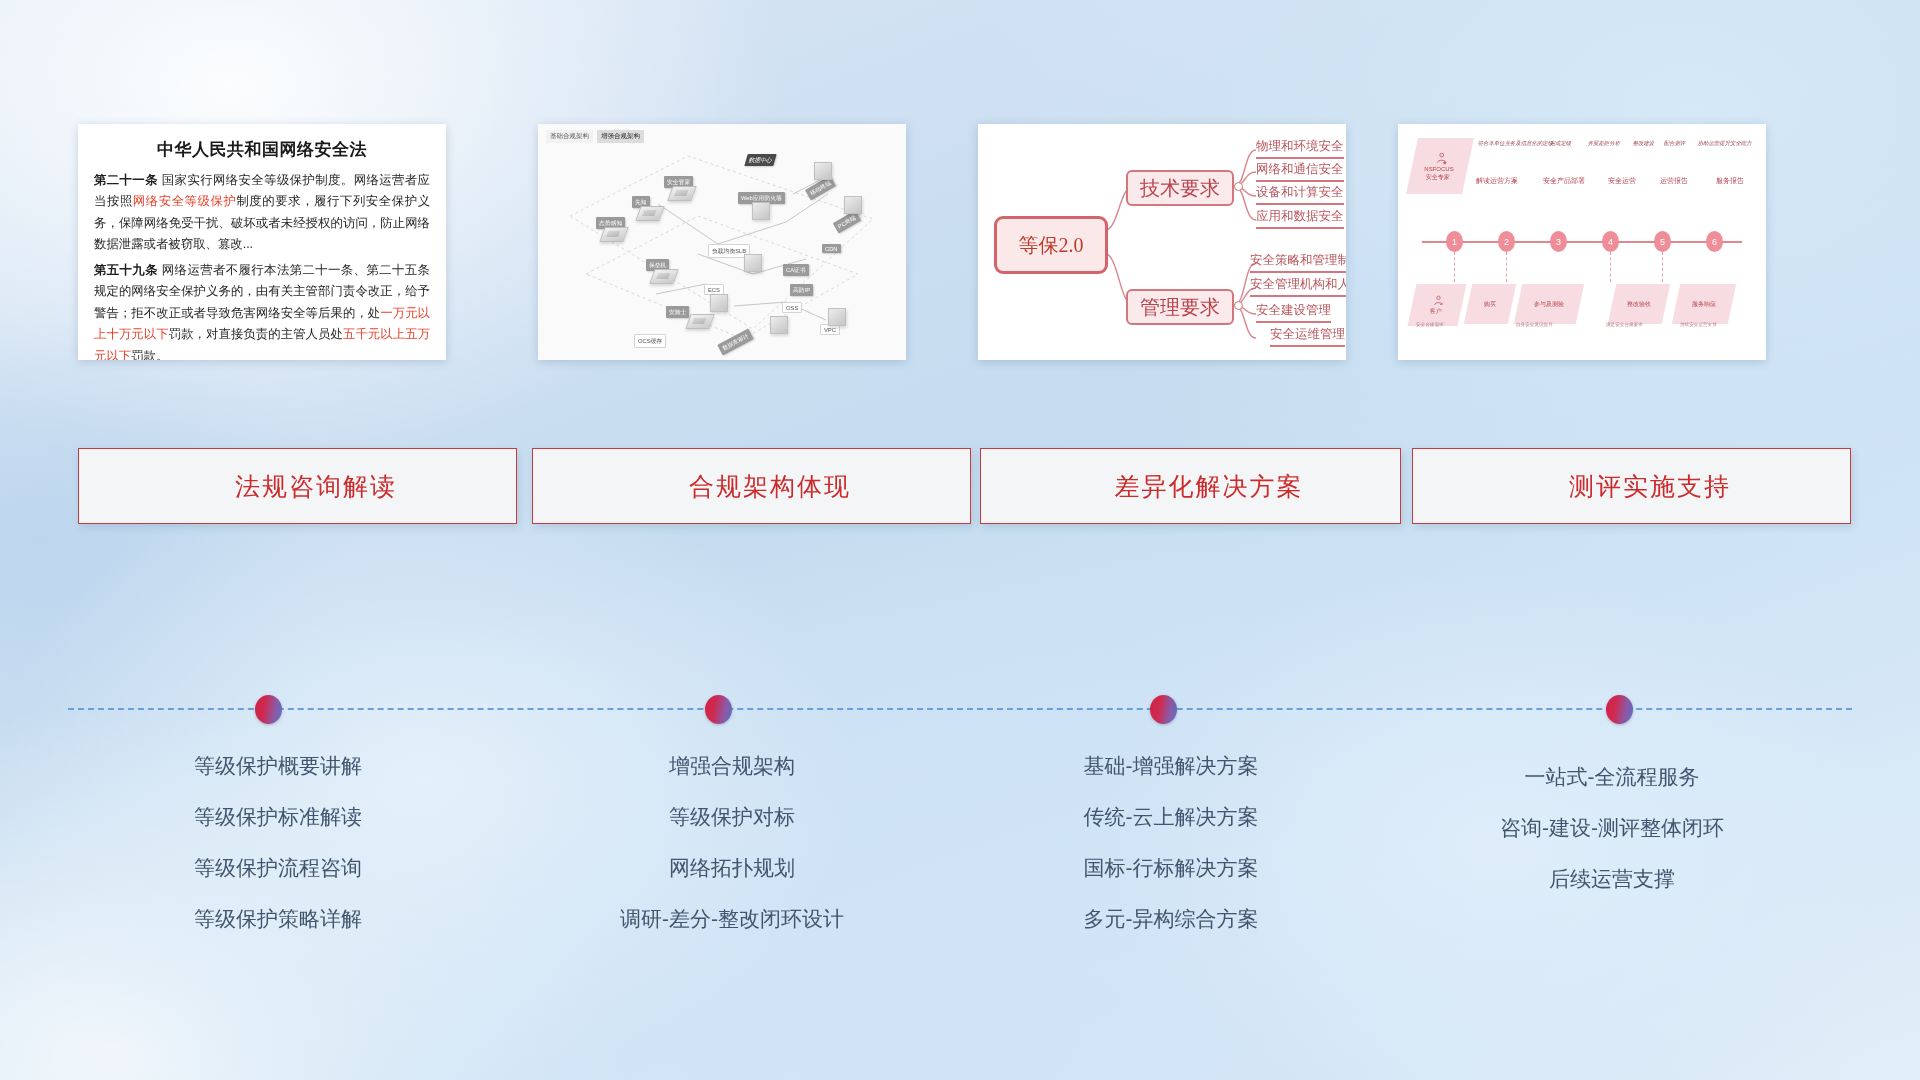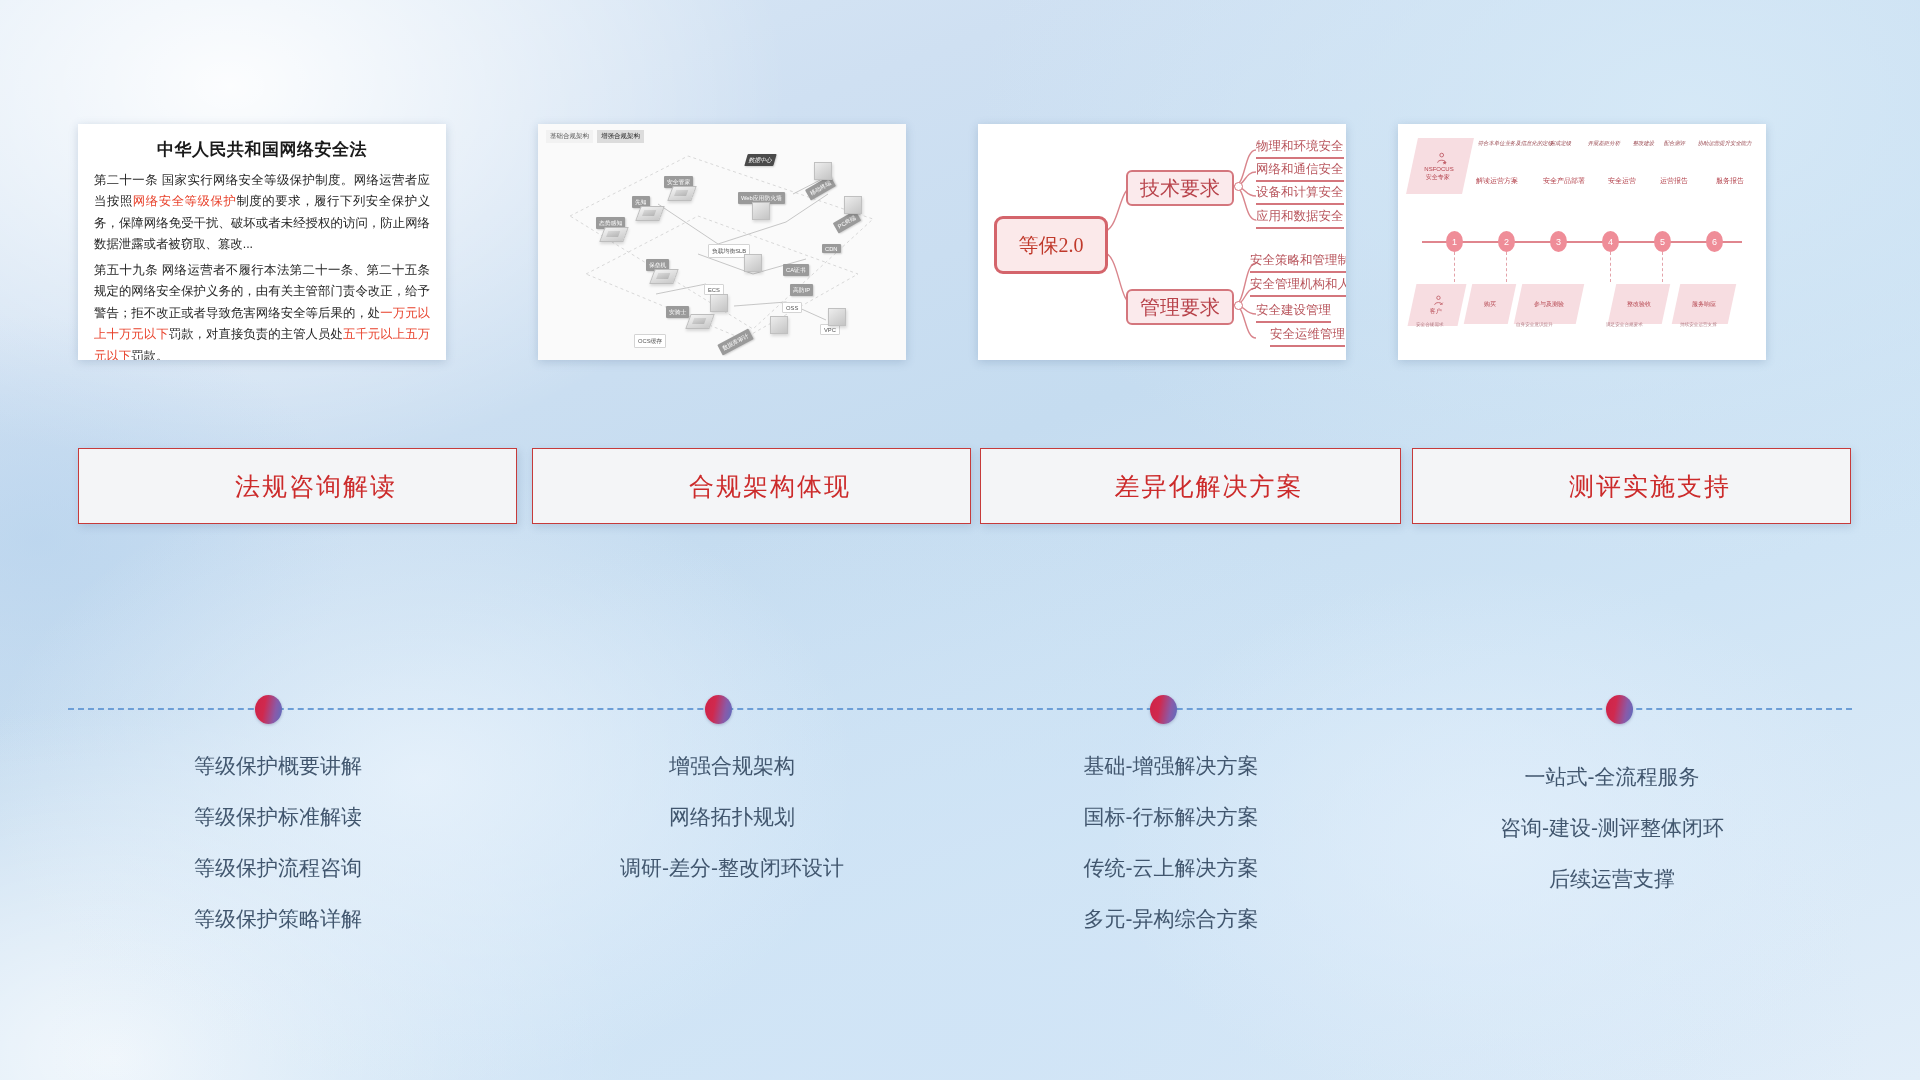--- a/index.html
+++ b/index.html
@@ -62,21 +62,21 @@
     letter-spacing: 0.5px;
     margin-bottom: 9px;
   }
   .law-para {
     font-size: 12.4px;
     line-height: 1.73;
     color: #1f1f1f;
     text-align: justify;
     margin-bottom: 4px;
   }
-  .law-para .term { font-weight: normal; }
+  .law-para .term { font-weight: bold; }
   .hl { color: #e8402a; }
 
   
   .arch { position: relative; width: 100%; height: 100%; background: #fafafa; }
   .arch-tabs {
     position: absolute; top: 6px; left: 8px;
     display: flex; gap: 4px; font-size: 6.5px; color: #5a5a5a;
   }
   .arch-tab { padding: 2px 4px; background: #f2f2f2; }
   .arch-tab.active { background: #dcdcdc; color: #222; }
@@ -435,27 +435,28 @@
 
 <div class="lists">
   <div class="list-col lcol-1">
     <div class="li">等级保护概要讲解</div>
     <div class="li">等级保护标准解读</div>
     <div class="li">等级保护流程咨询</div>
     <div class="li">等级保护策略详解</div>
   </div>
   <div class="list-col lcol-2">
     <div class="li">增强合规架构</div>
+    <div class="li">等级保护对标</div>
     <div class="li">网络拓扑规划</div>
     <div class="li">调研-差分-整改闭环设计</div>
   </div>
   <div class="list-col lcol-3">
     <div class="li">基础-增强解决方案</div>
+    <div class="li">传统-云上解决方案</div>
     <div class="li">国标-行标解决方案</div>
-    <div class="li">传统-云上解决方案</div>
     <div class="li">多元-异构综合方案</div>
   </div>
   <div class="list-col lcol-4">
     <div class="li">一站式-全流程服务</div>
     <div class="li">咨询-建设-测评整体闭环</div>
     <div class="li">后续运营支撑</div>
   </div>
 </div>
 
 </body></html>

